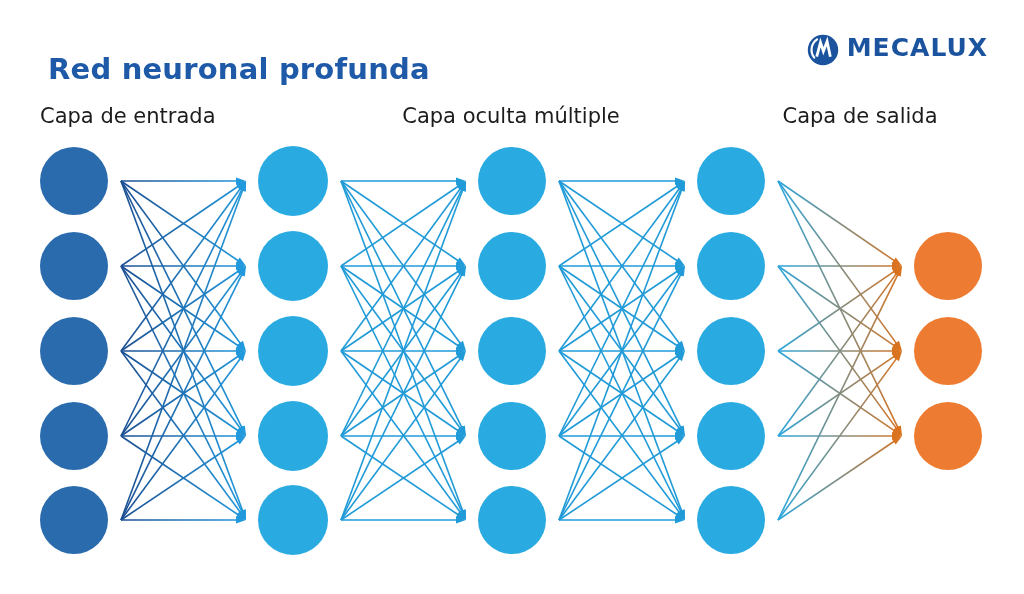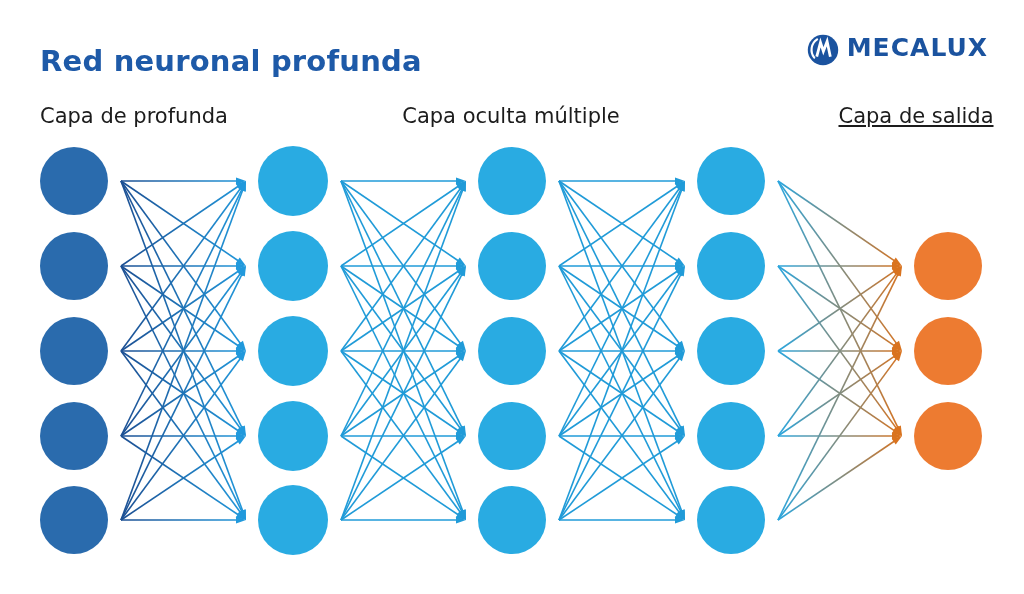--- a/index.html
+++ b/index.html
@@ -1,35 +1,35 @@
 <!DOCTYPE html>
 <html><head>
 <meta charset="utf-8">
 <style>
   html,body{margin:0;padding:0;background:#ffffff;}
   .stage{
     position:relative;width:1024px;height:594px;background:#ffffff;
     overflow:hidden;font-family:"DejaVu Sans","Liberation Sans",sans-serif;
   }
   .page-title{
-    position:absolute;left:40px;top:44px;margin:0;
+    position:absolute;left:40px;top:44px;margin:8px;
     font-size:29px;font-weight:700;letter-spacing:.2px;color:#1e5aa8;
   }
   .logo{
     position:absolute;top:33px;right:36px;display:flex;align-items:flex-start;gap:7px;
   }
   .logo-word{
     font-size:25px;font-weight:700;letter-spacing:1px;color:#1b539f;
   }
   .layer-label{
     position:absolute;top:104px;font-size:21px;color:#1c1c1c;white-space:nowrap;
   }
   .label-input{left:40px;}
   .label-hidden{left:511px;transform:translateX(-50%);text-align:center;}
-  .label-output{left:916px;transform:translateX(-50%);text-decoration:underline;}
+  .label-output{left:860px;transform:translateX(-50%);}
   .net-svg{position:absolute;left:0;top:0;}
 </style>
 </head>
 <body>
 
 <div class="stage">
 
   <svg class="net-svg" id="net-svg" width="1024" height="594" viewBox="0 0 1024 594">
       <defs>
         <linearGradient id="g0" gradientUnits="userSpaceOnUse" x1="121" y1="181" x2="246" y2="181">
@@ -402,17 +402,17 @@
 
   <div class="logo">
     <svg width="34" height="34" viewBox="0 0 38 38">
       <circle cx="19" cy="19" r="17" fill="#1b539f"></circle>
       <path d="M9.2 27.5 A 14 14 0 0 1 12.4 7.2" stroke="#ffffff" stroke-width="2.4" fill="none" stroke-linecap="round"></path>
       <path d="M12 26.5 L16.2 10.5 L19.4 20.5 L23.6 9.5 L27.2 26.5" stroke="#ffffff" stroke-width="3.1" fill="none" stroke-linejoin="miter"></path>
     </svg>
     <span class="logo-word">MECALUX</span>
   </div>
 
-  <div class="layer-label label-input">Capa de profunda</div>
+  <div class="layer-label label-input">Capa de entrada</div>
   <div class="layer-label label-hidden">Capa oculta múltiple</div>
   <div class="layer-label label-output">Capa de salida</div>
 
 </div>
 
 </body></html>

